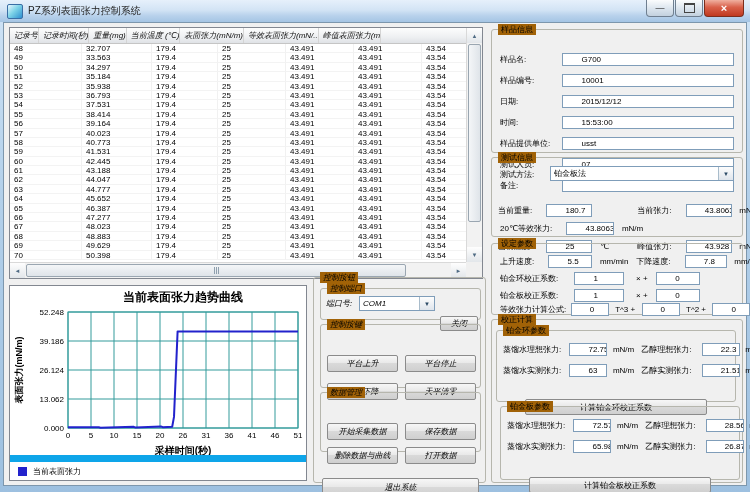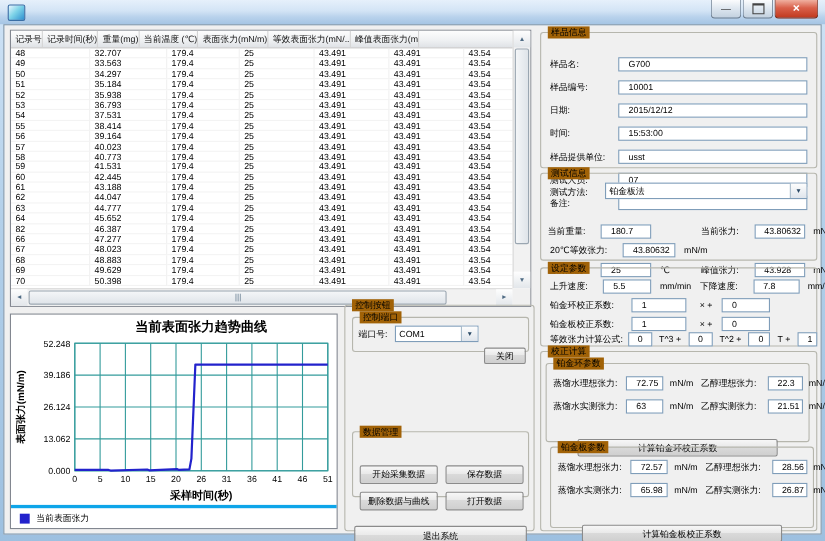--- a/index.html
+++ b/index.html
@@ -24,21 +24,21 @@
     background:linear-gradient(180deg,#f0b0a0 0%,#d9604a 45%,#c0391f 100%);
     border-color:#7c2d1c;color:#fff;font-weight:bold;font-size:11px;}
   .winbtn .maxglyph{width:9px;height:7px;border:1px solid #444;border-top:2px solid #444;}
   
   .client{position:absolute;left:3px;top:22px;width:744px;height:464px;background:#f0f0f0;
     border:1px solid #7d97ad;box-sizing:border-box;}
   
   .table-panel{position:absolute;left:5px;top:4px;width:474px;height:252px;background:#fff;
     border:1px solid #828790;box-sizing:border-box;}
   .thead{position:absolute;left:0;top:0;right:1px;height:16px;display:flex;
-    background:linear-gradient(180deg,#fdfdfd,#eef0f2 60%,#dfe2e6 100%);border-bottom:1px solid #c5c5c5;box-sizing:border-box;}
+    background:linear-gradient(180deg,#fdfdfd,#eef0f2 60%,#dfe2e6 100%);border-bottom:1px solid #c5c5c5;box-sizing:border-box;font-style:italic;}
   .th{font-size:8px;color:#111;line-height:15px;padding-left:4px;border-right:1px solid #d4d4d4;
     box-sizing:border-box;overflow:hidden;white-space:nowrap;flex:none;}
   .tbody{position:absolute;left:0;top:16px;right:16px;bottom:17px;overflow:hidden;}
   .tr{display:flex;height:9.4px;}
   .td{font-size:8px;color:#000;line-height:9.4px;padding-left:4px;border-right:1px solid #f1f1f1;
     border-bottom:1px solid #f3f3f3;box-sizing:border-box;overflow:hidden;white-space:nowrap;flex:none;}
   .c0{width:72px}.c1{width:70px}.c2{width:66px}.c3{width:68px}.c4{width:68px}.c5{width:68px}.c6{width:46px}
   
   .vscroll{position:absolute;top:0;right:0;width:16px;bottom:16px;background:#f2f2f2;border-left:1px solid #d9d9d9;box-sizing:border-box;}
   .hscroll{position:absolute;left:0;right:16px;bottom:0;height:16px;background:#f2f2f2;border-top:1px solid #d9d9d9;box-sizing:border-box;}
@@ -48,39 +48,39 @@
   .hscroll .left{left:0;top:0}.hscroll .right{right:0;top:0}
   .vthumb{position:absolute;left:1px;right:1px;top:16px;bottom:40px;border:1px solid #9aa6b1;border-radius:2px;
     background:linear-gradient(90deg,#f4f6f8,#dfe4e9);}
   .hthumb{position:absolute;top:1px;bottom:1px;left:16px;right:60px;border:1px solid #9aa6b1;border-radius:2px;
     background:linear-gradient(180deg,#f4f6f8,#dfe4e9);display:flex;align-items:center;justify-content:center;gap:1px;}
   .grip{width:1px;height:7px;background:#8fa0ae;}
   .sb-corner{position:absolute;right:0;bottom:0;width:16px;height:16px;background:#f0f0f0;}
   
   .chart-panel{position:absolute;left:5px;top:262px;width:298px;height:196px;background:#fff;
     border:1px solid #828790;box-sizing:border-box;}
-  .legend{position:absolute;left:0;right:0;bottom:0;height:18px;border-top:3px solid #0ea5e9;display:flex;align-items:center;}
+  .legend{position:absolute;left:0;right:0;bottom:0;height:18px;border-top:7px solid #0ea5e9;display:flex;align-items:center;}
   .legend-swatch{width:9px;height:9px;margin:0 6px 0 8px;}
   .legend-label{font-size:8px;color:#000;}
   
   .group{position:absolute;border:1px solid #b6b6ad;border-radius:3px;box-sizing:border-box;}
   .gtitle{position:absolute;top:-6px;left:6px;background:#a16207;padding:0 3px;font-size:8px;line-height:11px;color:#000;white-space:nowrap;}
   .lbl{display:inline-block;font-size:8px;color:#000;vertical-align:middle;white-space:nowrap;}
   .unit{display:inline-block;font-size:8px;color:#000;vertical-align:middle;margin-left:3px;white-space:nowrap;}
   .tb{display:inline-block;background:#fff;border:1px solid #7f9db9;height:13px;line-height:12px;
-    font-size:8px;padding:0 8px;vertical-align:middle;box-sizing:border-box;overflow:hidden;white-space:nowrap;}
+    font-size:8px;padding:0 18px;vertical-align:middle;box-sizing:border-box;overflow:hidden;white-space:nowrap;}
   .btn{position:absolute;display:flex;align-items:center;justify-content:center;font-size:8px;color:#000;
     background:linear-gradient(180deg,#f7f7f7,#e9e9e9 45%,#dadada 46%,#cfcfcf 100%);
     border:1px solid #8b8b8b;border-radius:2px;box-sizing:border-box;white-space:nowrap;margin-top:20px;}
   .select{position:absolute;background:#fff;border:1px solid #7f9db9;height:15px;box-sizing:border-box;}
   .select .sel-text{position:absolute;left:3px;top:1px;font-size:8px;line-height:12px;}
   .select .sel-arrow{position:absolute;right:0;top:0;bottom:0;width:14px;display:flex;align-items:center;justify-content:center;
     font-size:6px;color:#2b4a66;background:linear-gradient(180deg,#fdfdfd,#dfe5ec);border-left:1px solid #a9bccb;}
   
-  #ctrl-group{left:309px;top:254px;width:173px;height:206px;}
+  #ctrl-group{left:309px;top:254px;width:173px;height:206px;font-style:italic;}
   #port-group{left:6px;top:10px;width:161px;height:32px;}
   #keys-group{left:6px;top:46px;width:161px;height:64px;}
   #data-group{left:6px;top:114px;width:161px;height:60px;}
   .sub{position:absolute;border:1px solid #b6b6ad;border-radius:3px;box-sizing:border-box;}
   
   #sample-group{left:487px;top:6px;width:252px;height:124px;}
   #test-group{left:487px;top:134px;width:252px;height:80px;}
   #set-group{left:487px;top:220px;width:252px;height:72px;}
   #cal-group{left:487px;top:296px;width:252px;height:164px;}
   #ring-group{left:4px;top:10px;width:240px;height:72px;}
@@ -92,20 +92,21 @@
   .duorow{margin:3px 0 0 6px;white-space:nowrap;}
   .w-l1{width:62px;} .w-v1{width:34px;} .w-l2{width:56px;margin-left:4px;} .w-v2{width:32px;}
   #test-group .duorow .w-l1{width:44px;} #test-group .duorow .w-v1{width:46px;}
   #test-group .duorow .w-l2{width:44px;margin-left:17px;} #test-group .duorow .w-v2{width:46px;}
 </style>
 </head>
 <body>
 
 <div class="titlebar">
   <span class="app-icon"></span>
+  <span class="win-title">PZ系列表面张力控制系统</span>
   <div class="winbtns">
     <div class="winbtn">
         <span>—</span>
       </div>
     <div class="winbtn">
         <span class="maxglyph"></span>
       </div>
     <div class="winbtn close">
         <span>×</span>
       </div>
@@ -297,21 +298,21 @@
           <div class="td c0">64</div>
           <div class="td c1">45.652</div>
           <div class="td c2">179.4</div>
           <div class="td c3">25</div>
           <div class="td c4">43.491</div>
           <div class="td c5">43.491</div>
           <div class="td c6">43.54</div>
         </div>
 
         <div class="tr">
-          <div class="td c0">82</div>
+          <div class="td c0">65</div>
           <div class="td c1">46.387</div>
           <div class="td c2">179.4</div>
           <div class="td c3">25</div>
           <div class="td c4">43.491</div>
           <div class="td c5">43.491</div>
           <div class="td c6">43.54</div>
         </div>
 
         <div class="tr">
           <div class="td c0">66</div>
@@ -432,20 +433,27 @@
     <div class="sub" id="port-group">
       <span class="gtitle">控制端口</span>
       <span class="lbl" style="position:absolute;left:5px;top:9px;">端口号:</span>
       <div class="select" style="left:38px;top:7px;width:76px;">
         <span class="sel-text">COM1</span>
         <span class="sel-arrow">▼</span>
       </div>
       <div class="btn" style="left:119px;top:7px;width:38px;height:15px;">关闭</div>
     </div>
 
+    <div class="sub" id="keys-group">
+      <span class="gtitle">控制按键</span>
+      <div class="btn" style="left:6px;top:10px;width:71px;height:17px;">平台上升</div>
+      <div class="btn" style="left:84px;top:10px;width:71px;height:17px;">平台停止</div>
+      <div class="btn" style="left:6px;top:38px;width:71px;height:17px;">平台下降</div>
+      <div class="btn" style="left:84px;top:38px;width:71px;height:17px;">天平清零</div>
+    </div>
 
     <div class="sub" id="data-group">
       <span class="gtitle">数据管理</span>
       <div class="btn" style="left:6px;top:10px;width:71px;height:17px;">开始采集数据</div>
       <div class="btn" style="left:84px;top:10px;width:71px;height:17px;">保存数据</div>
       <div class="btn" style="left:6px;top:34px;width:71px;height:17px;">删除数据与曲线</div>
       <div class="btn" style="left:84px;top:34px;width:71px;height:17px;">打开数据</div>
     </div>
 
     <div class="btn" style="left:8px;top:180px;width:157px;height:19px;">退出系统</div>

